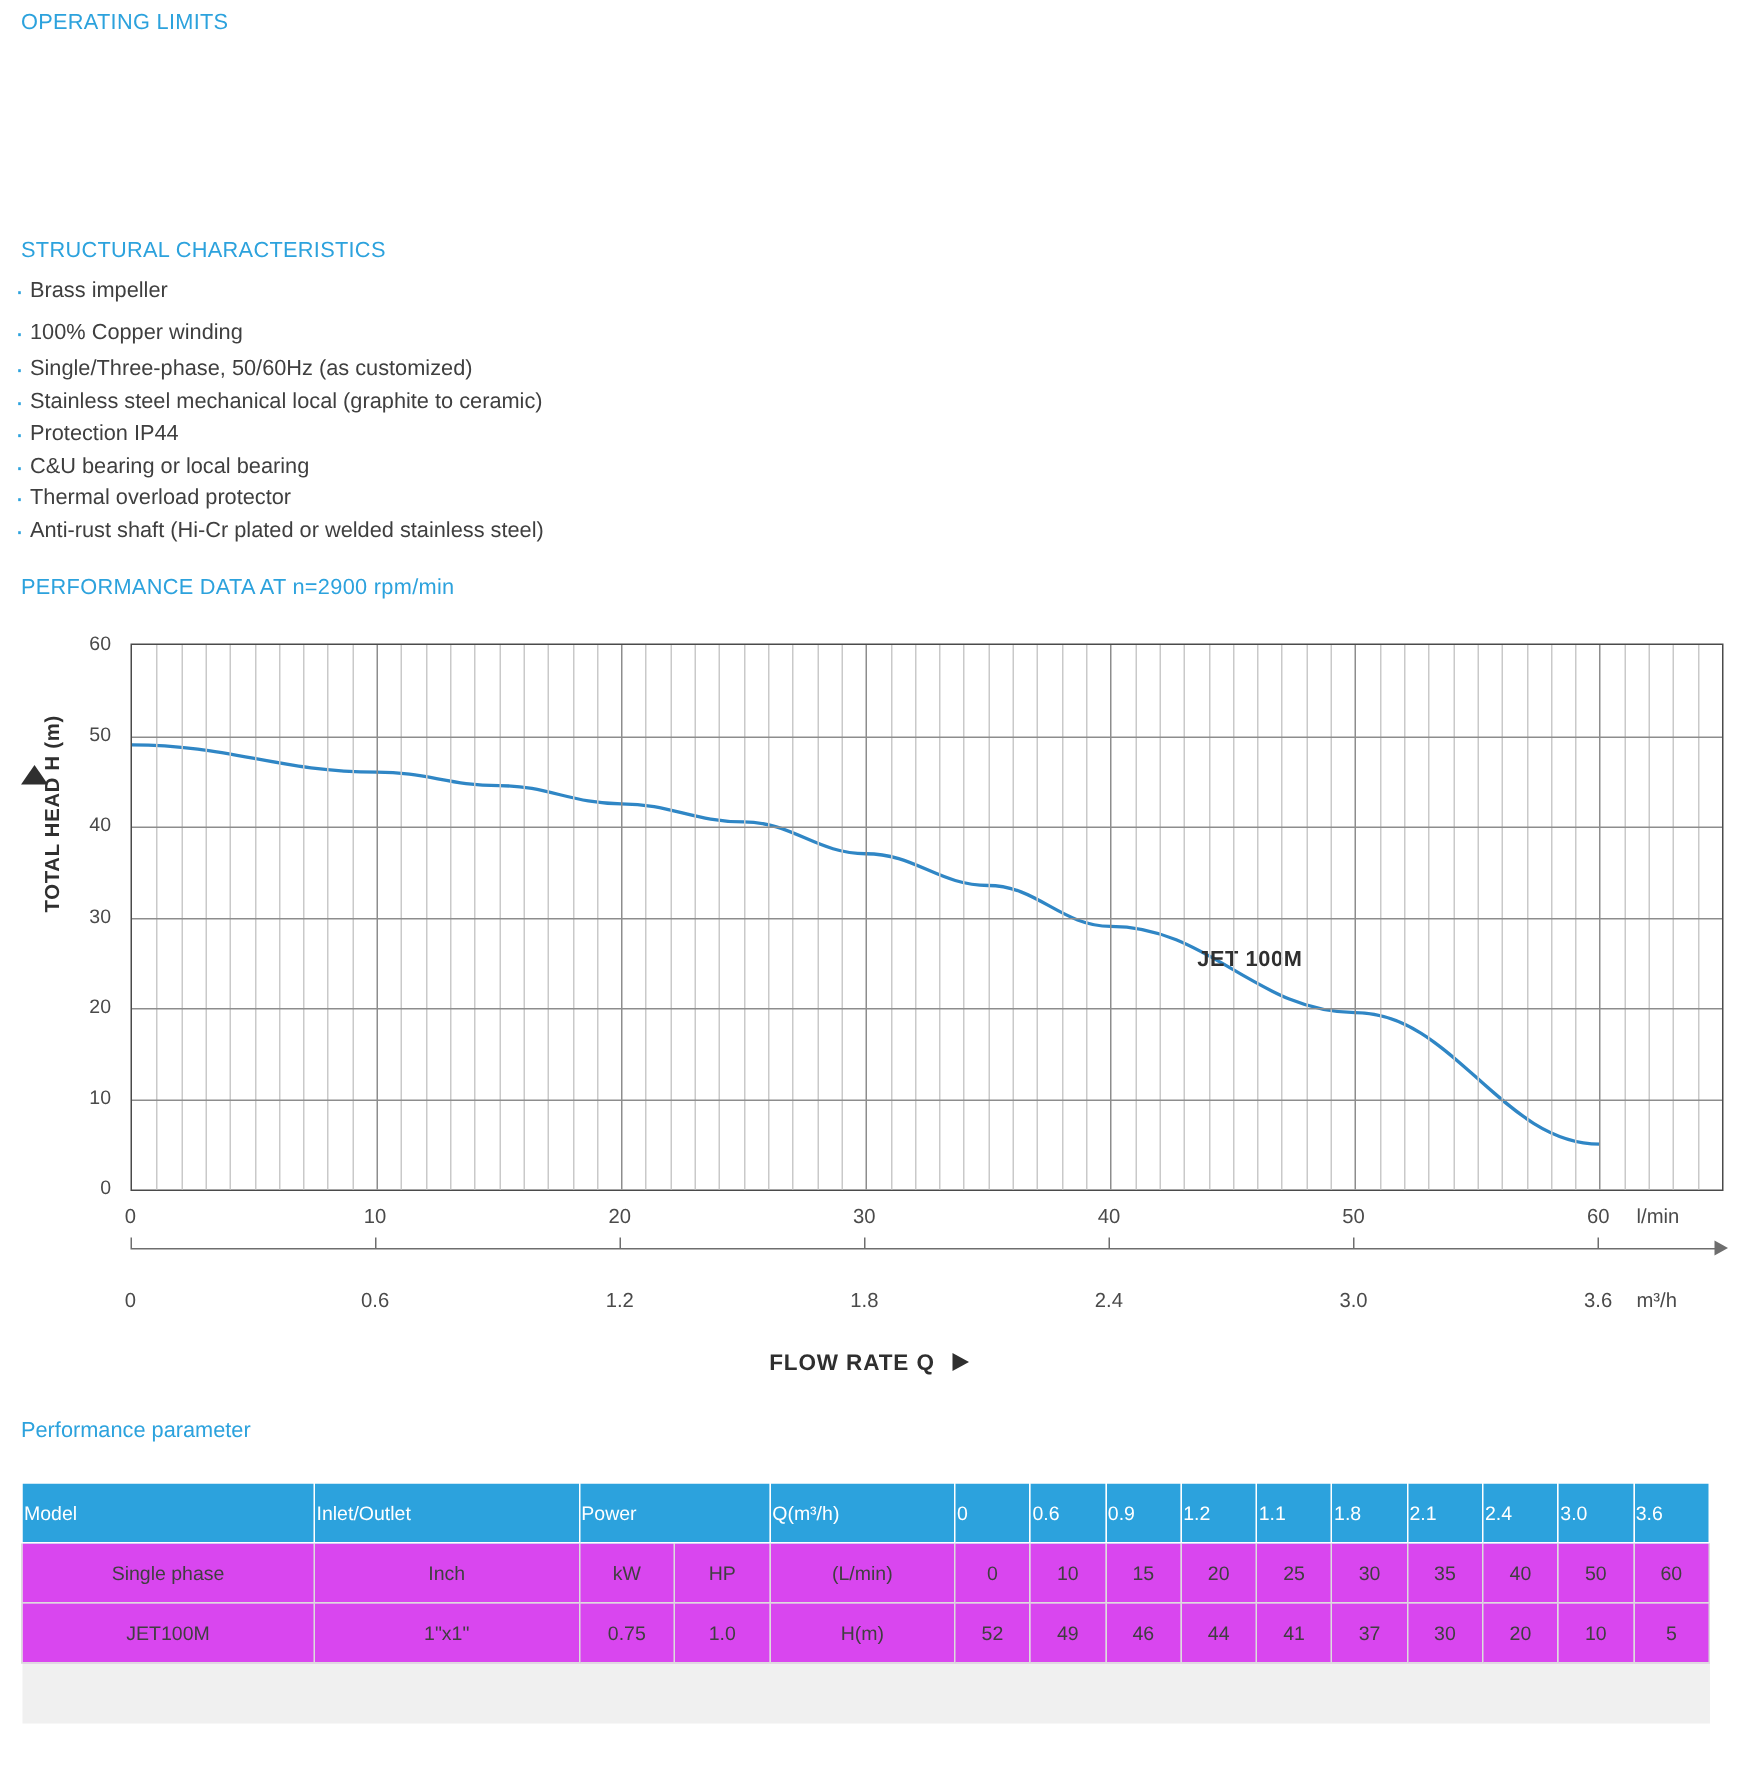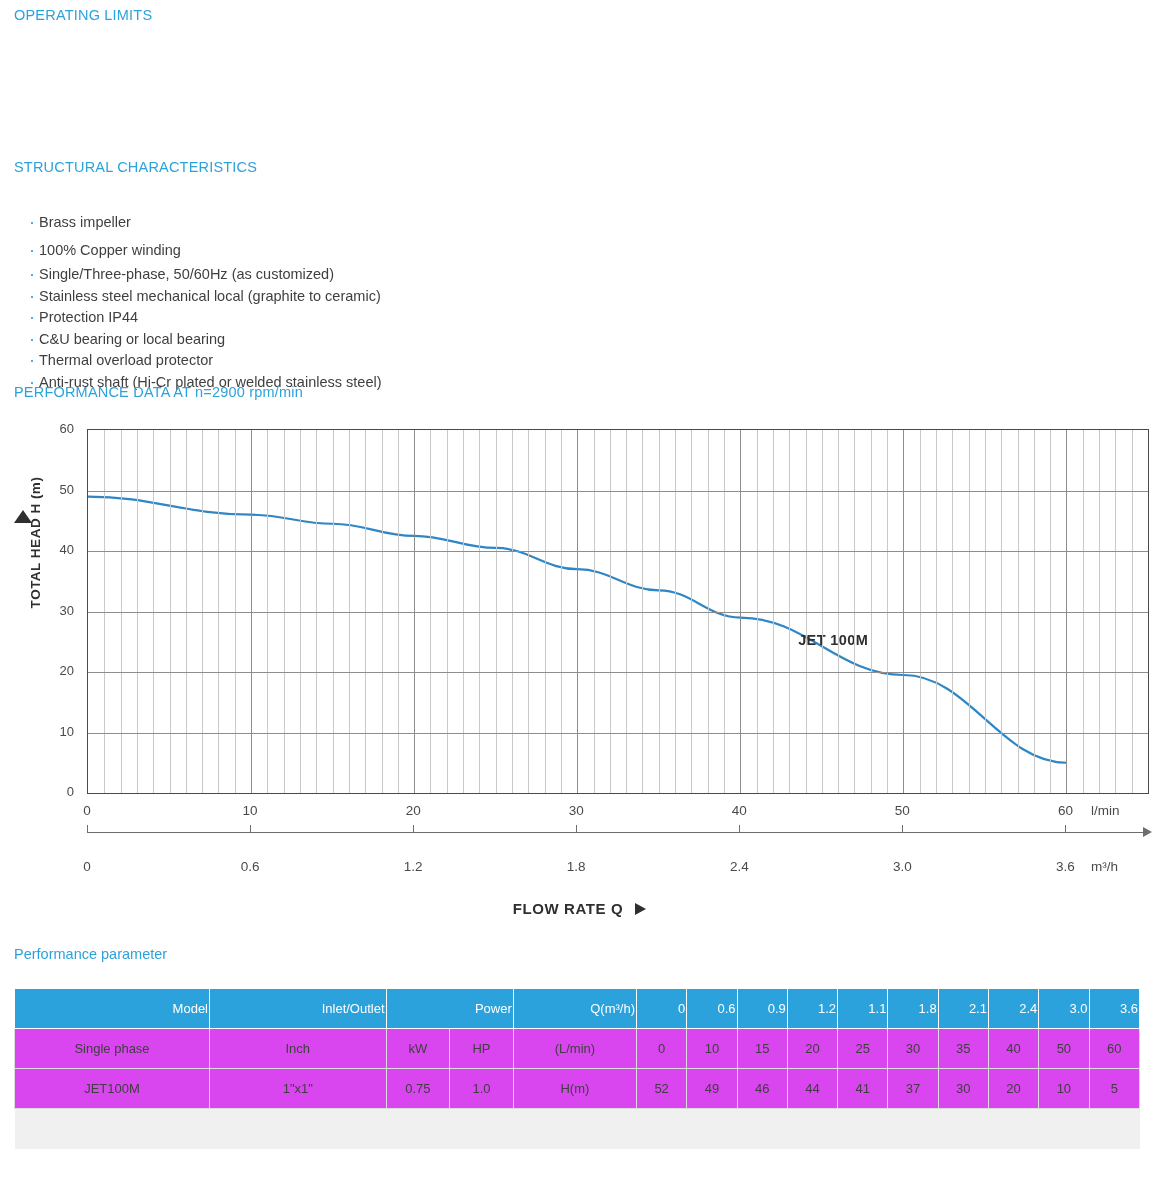--- a/index.html
+++ b/index.html
@@ -39,21 +39,21 @@
     color: #2ca2dd;
     font-size: 18px;
     line-height: 1;
   }
 
   #op-limits-head { position: absolute; left: 14px; top: 7px; }
   #op-limits-list { position: absolute; left: 14px; top: 35px; }
   #op-limits-list li { margin-bottom: 13px; }
 
   #struct-head { position: absolute; left: 14px; top: 159px; }
-  #struct-list { position: absolute; left: 27px; top: 187px; margin-top: 28px; }
+  #struct-list { position: absolute; left: 8px; top: 187px; }
   #struct-list li { margin-bottom: 13px; }
   #struct-list li:nth-child(2) { margin-bottom: 10px; }
   #struct-list li:nth-child(3),
   #struct-list li:nth-child(4),
   #struct-list li:nth-child(5),
   #struct-list li:nth-child(6),
   #struct-list li:nth-child(7) { margin-bottom: 7px; }
 
   #perf-head { position: absolute; left: 14px; top: 384px; }
 
@@ -177,21 +177,21 @@
     width: 1126px;
     font-size: 13px;
     color: #3f3f3f;
   }
   table.perf th {
     background: #2ca2dd;
     color: #ffffff;
     font-weight: 400;
     border: 1px solid #ffffff;
     height: 40px;
-    text-align: right;
+    text-align: left;
   }
   table.perf td {
     border: 1px solid #dcdcdc;
     height: 40px;
     text-align: center;
     background: #d946ef;
   }
   table.perf tr.spacer td {
     background: #f0f0f0;
     border: none;

